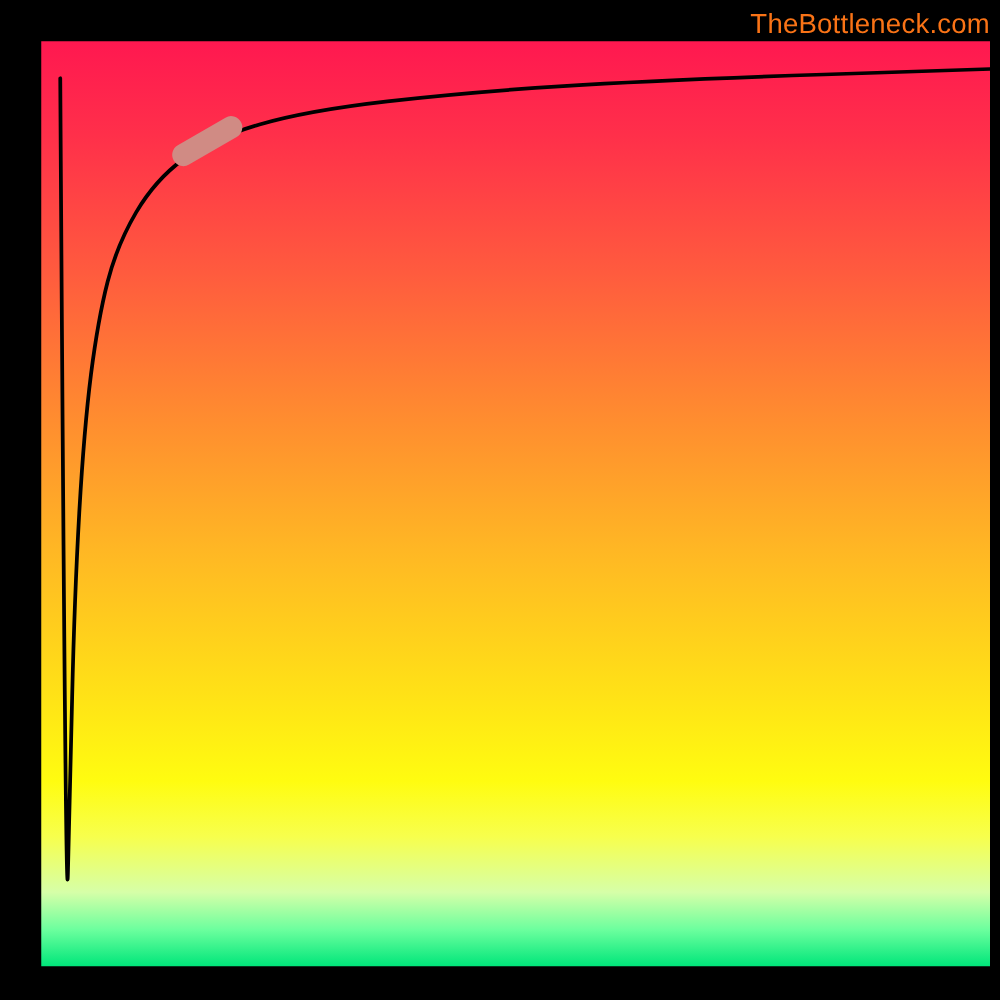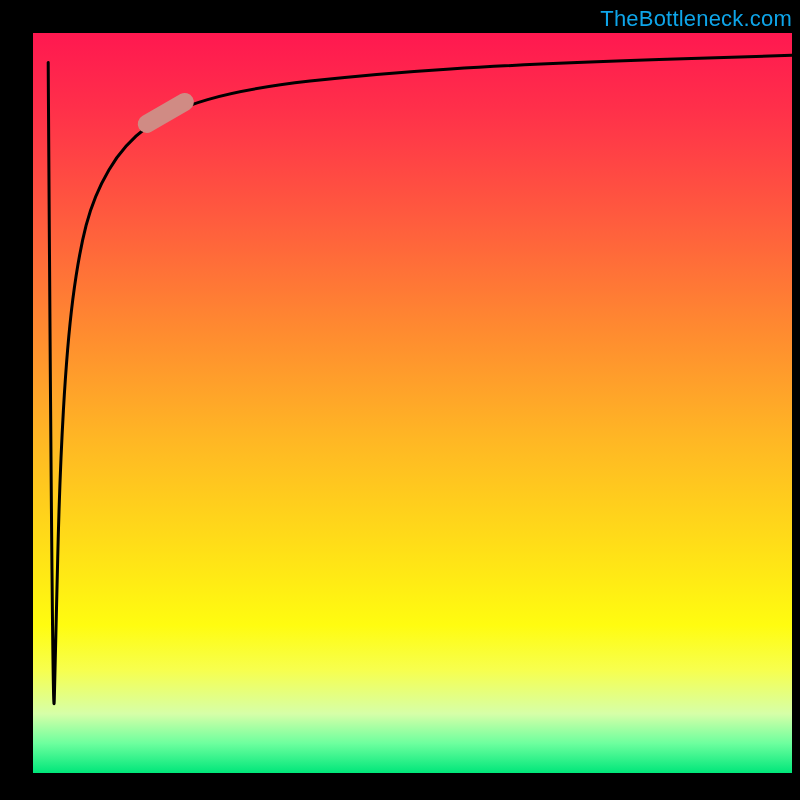--- a/index.html
+++ b/index.html
@@ -30,21 +30,21 @@
       #6dff9e 96%,
       #00e67a 100%
     );
   }
   .watermark {
     position: absolute;
     top: 6px;
     right: 8px;
     font-size: 22px;
     font-weight: 500;
-    color: #0ea5e9;
+    color: #f97316;
     letter-spacing: 0.2px;
   }
   svg.curve {
     position: absolute;
     left: 33px;
     top: 33px;
     width: 759px;
     height: 740px;
     overflow: visible;
   }

